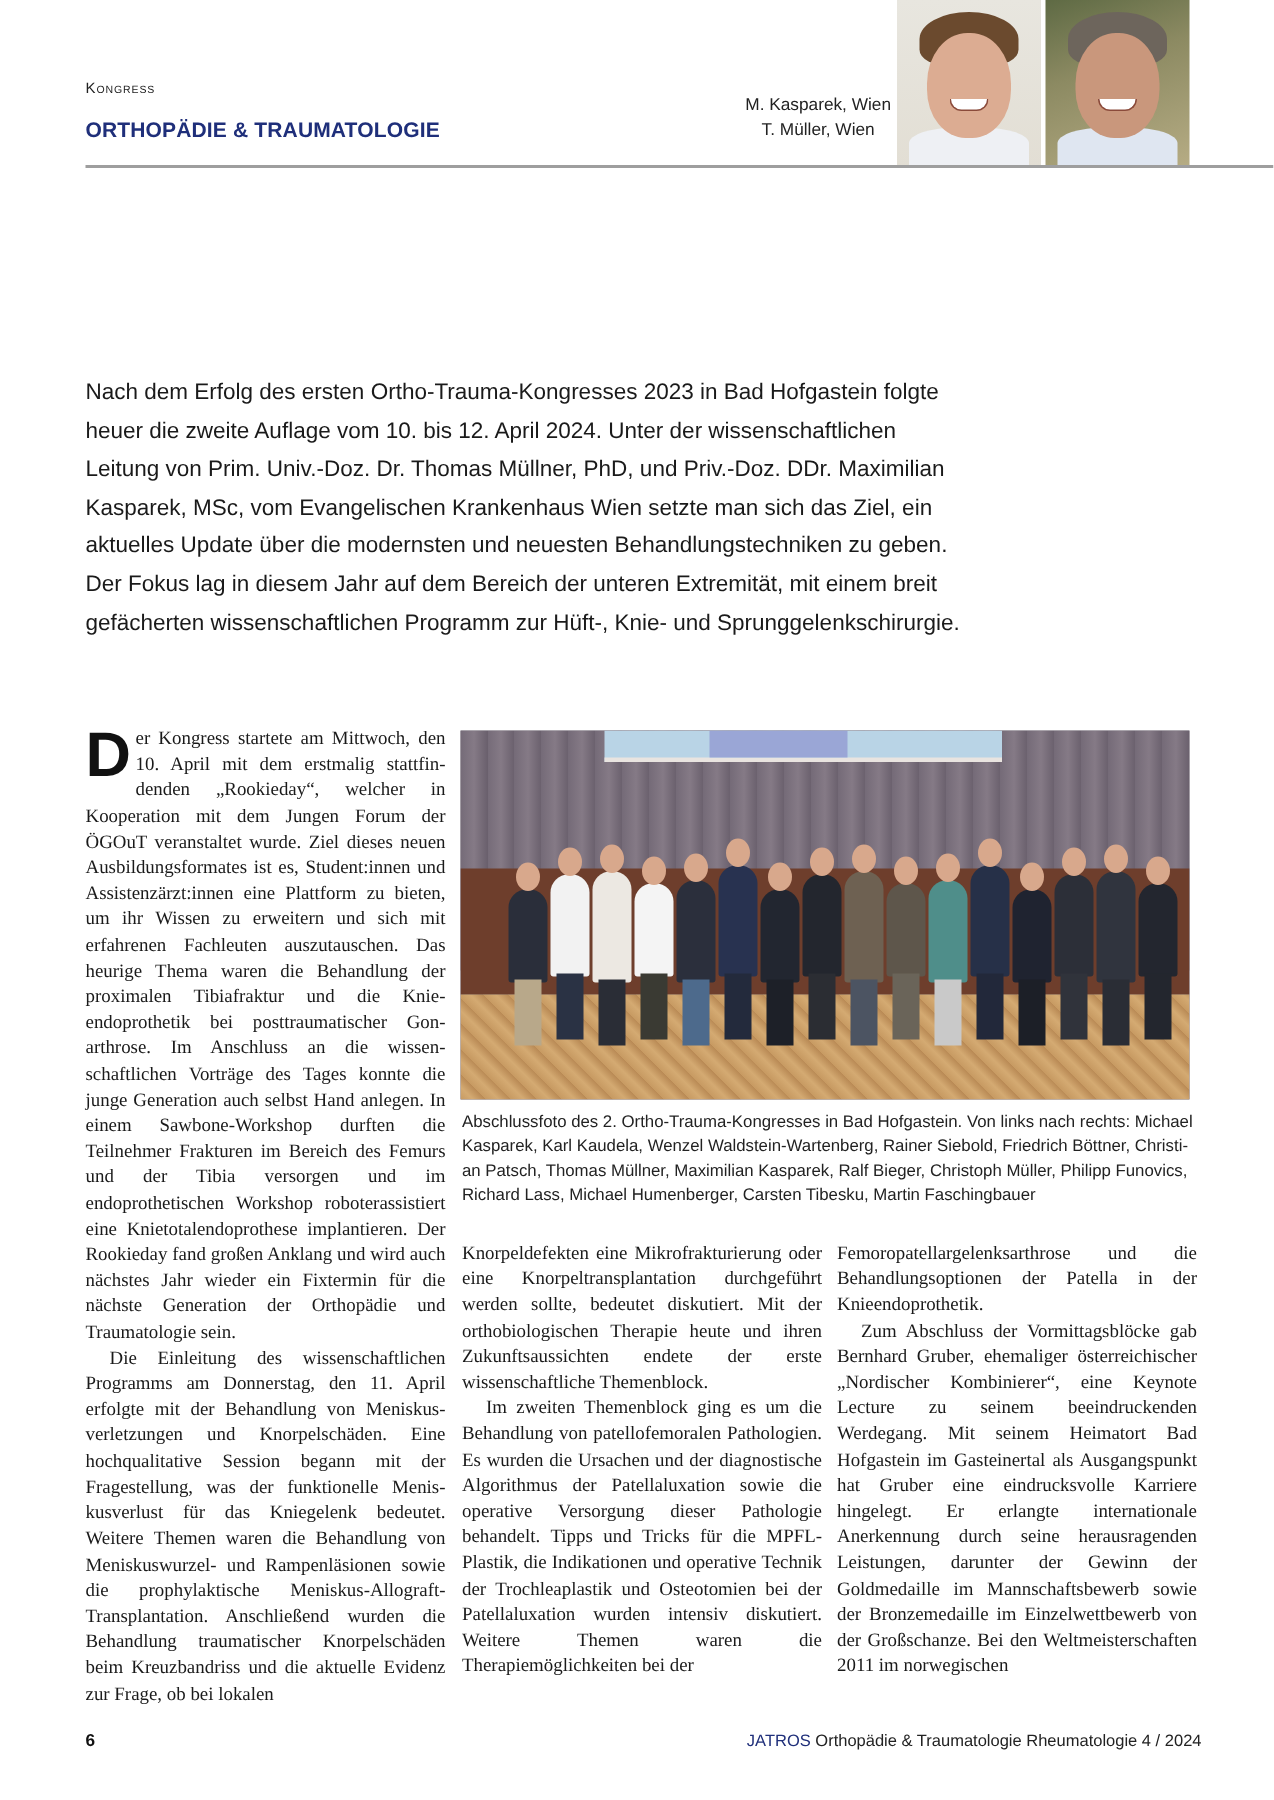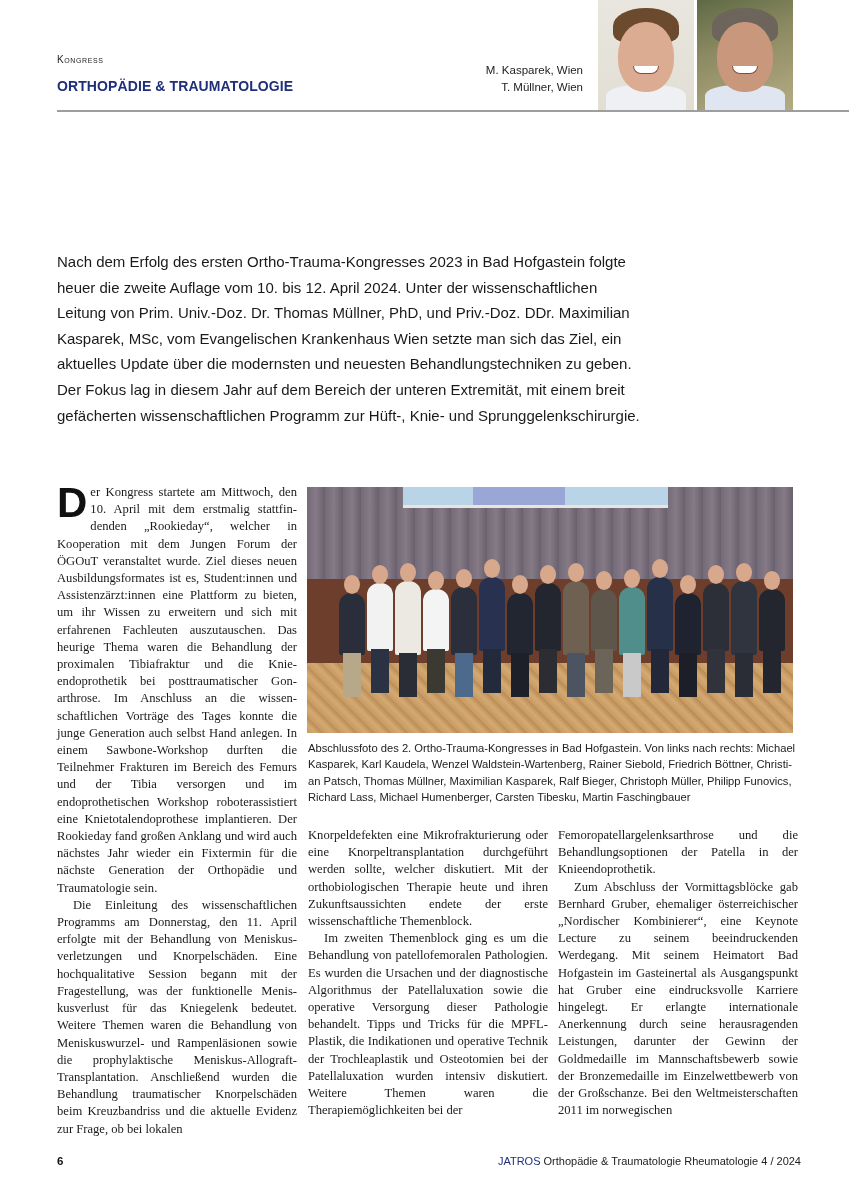--- a/index.html
+++ b/index.html
@@ -4,21 +4,21 @@
 <style>
   html, body { margin: 0; padding: 0; background: #ffffff; }
   body { width: 849px; height: 1200px; position: relative; overflow: hidden; color: #1a1a1a; }
 
   .sans { font-family: "Liberation Sans", "DejaVu Sans", sans-serif; }
   .serif { font-family: "Liberation Serif", "DejaVu Serif", serif; }
 
   
   .kicker { position: absolute; left: 57px; top: 54px; font-size: 10px; letter-spacing: 0.6px; color: #222; font-variant: small-caps; }
   .section { position: absolute; left: 57px; top: 78px; font-size: 14px; font-weight: bold; color: #1f2f7a; letter-spacing: 0.1px; }
-  .authors { position: absolute; right: 266px; top: 62px; text-align: right; font-size: 11.5px; line-height: 17px; color: #222; }
+  .authors { position: absolute; right: 255px; top: 62px; text-align: center; font-size: 11.5px; line-height: 17px; color: #222; }
   .header-rule { position: absolute; left: 57px; right: 0; top: 110px; height: 2px; background: #9e9e9e; }
 
   .portraits { position: absolute; left: 598px; top: 0; width: 195px; height: 111px; display: flex; gap: 3px; }
   .portrait { flex: 1; position: relative; overflow: hidden; }
   .portrait.p1 { background: linear-gradient(180deg, #e8e6df 0%, #e2ded4 100%); }
   .portrait.p2 { background: linear-gradient(160deg, #5e6a44 0%, #8c8a62 40%, #b6ac84 100%); }
   .face { position: absolute; left: 50%; top: 22px; transform: translateX(-50%); width: 56px; height: 70px; border-radius: 48% 48% 46% 46%; background: #d8a890; }
   .p1 .face { background: #dcac92; }
   .p2 .face { background: #c9977c; }
   .hair { position: absolute; left: 50%; top: 8px; transform: translateX(-50%); width: 66px; height: 36px; border-radius: 50% 50% 30% 30%; }
@@ -64,21 +64,21 @@
   .footer { position: absolute; right: 48px; top: 1155px; font-size: 11px; color: #222; }
   .footer .brand { font-weight: normal; color: #1f2f7a; }
 </style>
 </head>
 <body>
 
 <div class="kicker sans">Kongress</div>
 <div class="section sans">ORTHOPÄDIE &amp; TRAUMATOLOGIE</div>
 <div class="authors sans">
   <div>M. Kasparek, Wien</div>
-  <div>T. Müllner, Wien</div>
+  <div>T. Müller, Wien</div>
 </div>
 <div class="portraits">
   <div class="portrait p1" title="M. Kasparek portrait">
     <div class="coat"></div>
     <div class="hair"></div>
     <div class="face"></div>
     <div class="smile"></div>
   </div>
   <div class="portrait p2" title="T. Müllner portrait">
     <div class="coat"></div>
@@ -169,21 +169,21 @@
       </div>
       <div class="person" style="left: 452px; height: 62px; bottom: 82px; background: rgb(35, 38, 47);">
         <div class="head"></div>
         <div class="legs" style="background: rgb(35, 38, 46);"></div>
       </div>
     </div>
 </div>
 <div class="caption sans">Abschlussfoto des 2. Ortho-Trauma-Kongresses in Bad Hofgastein. Von links nach rechts: Michael Kasparek, Karl Kaudela, Wenzel Waldstein-Wartenberg, Rainer Siebold, Friedrich Böttner, Christi­an Patsch, Thomas Müllner, Maximilian Kasparek, Ralf Bieger, Christoph Müller, Philipp Funovics, Richard Lass, Michael Humenberger, Carsten Tibesku, Martin Faschingbauer</div>
 
 <div class="col col2 serif">
-  <p>Knorpeldefekten eine Mikrofrakturierung oder eine Knorpeltransplantation durchge­führt werden sollte, welcher diskutiert. Mit der orthobiologischen Therapie heute und ihren Zukunftsaussichten endete der erste wissenschaftliche Themenblock.</p>
+  <p>Knorpeldefekten eine Mikrofrakturierung oder eine Knorpeltransplantation durchge­führt werden sollte, bedeutet diskutiert. Mit der orthobiologischen Therapie heute und ihren Zukunftsaussichten endete der erste wissenschaftliche Themenblock.</p>
   <p>Im zweiten Themenblock ging es um die Behandlung von patellofemoralen Patho­logien. Es wurden die Ursachen und der diagnostische Algorithmus der Patellalu­xation sowie die operative Versorgung die­ser Pathologie behandelt. Tipps und Tricks für die MPFL-Plastik, die Indikationen und operative Technik der Trochleaplastik und Osteotomien bei der Patellaluxation wur­den intensiv diskutiert. Weitere Themen waren die Therapiemöglichkeiten bei der</p>
 </div>
 
 <div class="col col3 serif">
   <p>Femoropatellargelenksarthrose und die Behandlungsoptionen der Patella in der Knieendoprothetik.</p>
   <p>Zum Abschluss der Vormittagsblöcke gab Bernhard Gruber, ehemaliger österrei­chischer „Nordischer Kombinierer“, eine Keynote Lecture zu seinem beeindrucken­den Werdegang. Mit seinem Heimatort Bad Hofgastein im Gasteinertal als Ausgangs­punkt hat Gruber eine eindrucksvolle Kar­riere hingelegt. Er erlangte internationale Anerkennung durch seine herausragenden Leistungen, darunter der Gewinn der Goldmedaille im Mannschaftsbewerb so­wie der Bronzemedaille im Einzelwettbe­werb von der Großschanze. Bei den Welt­meisterschaften 2011 im norwegischen</p>
 </div>
 
 <div class="page-num sans">6</div>
 <div class="footer sans">

